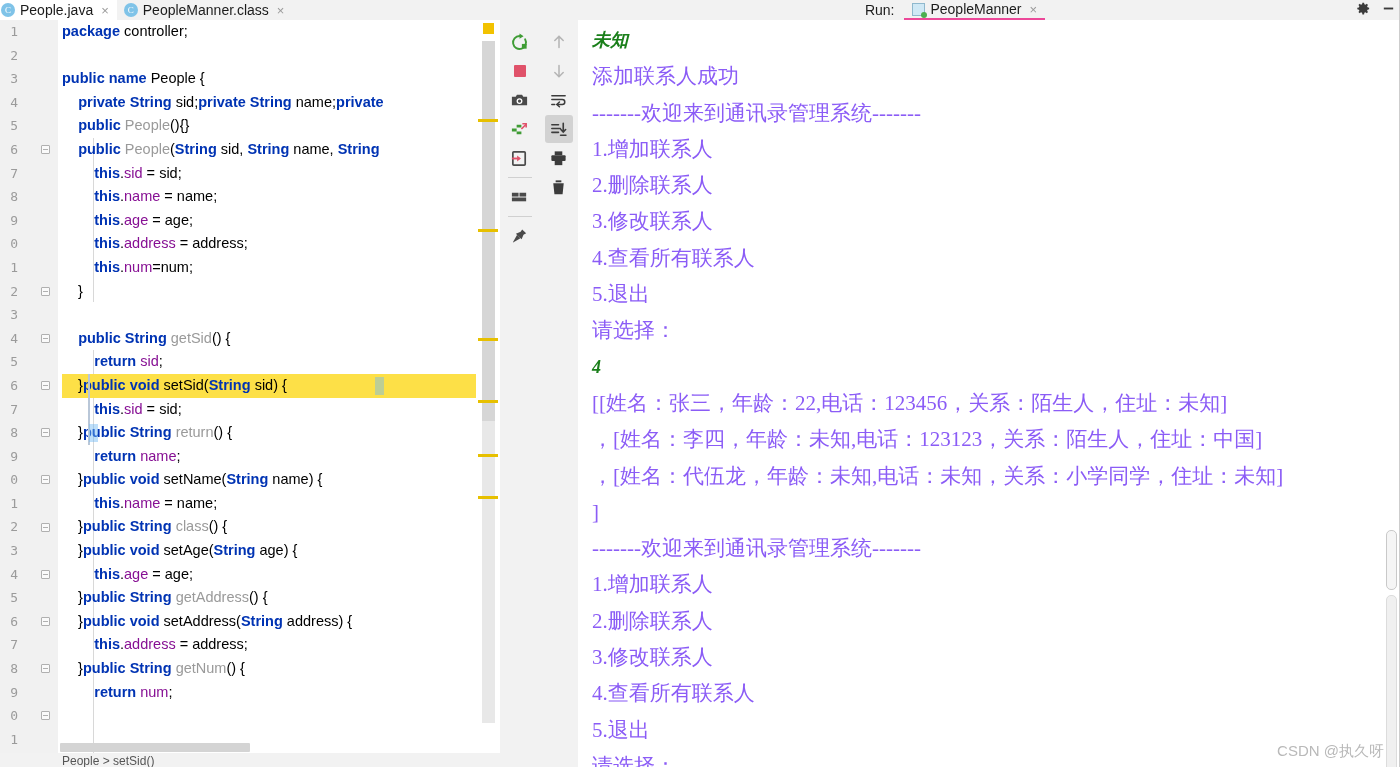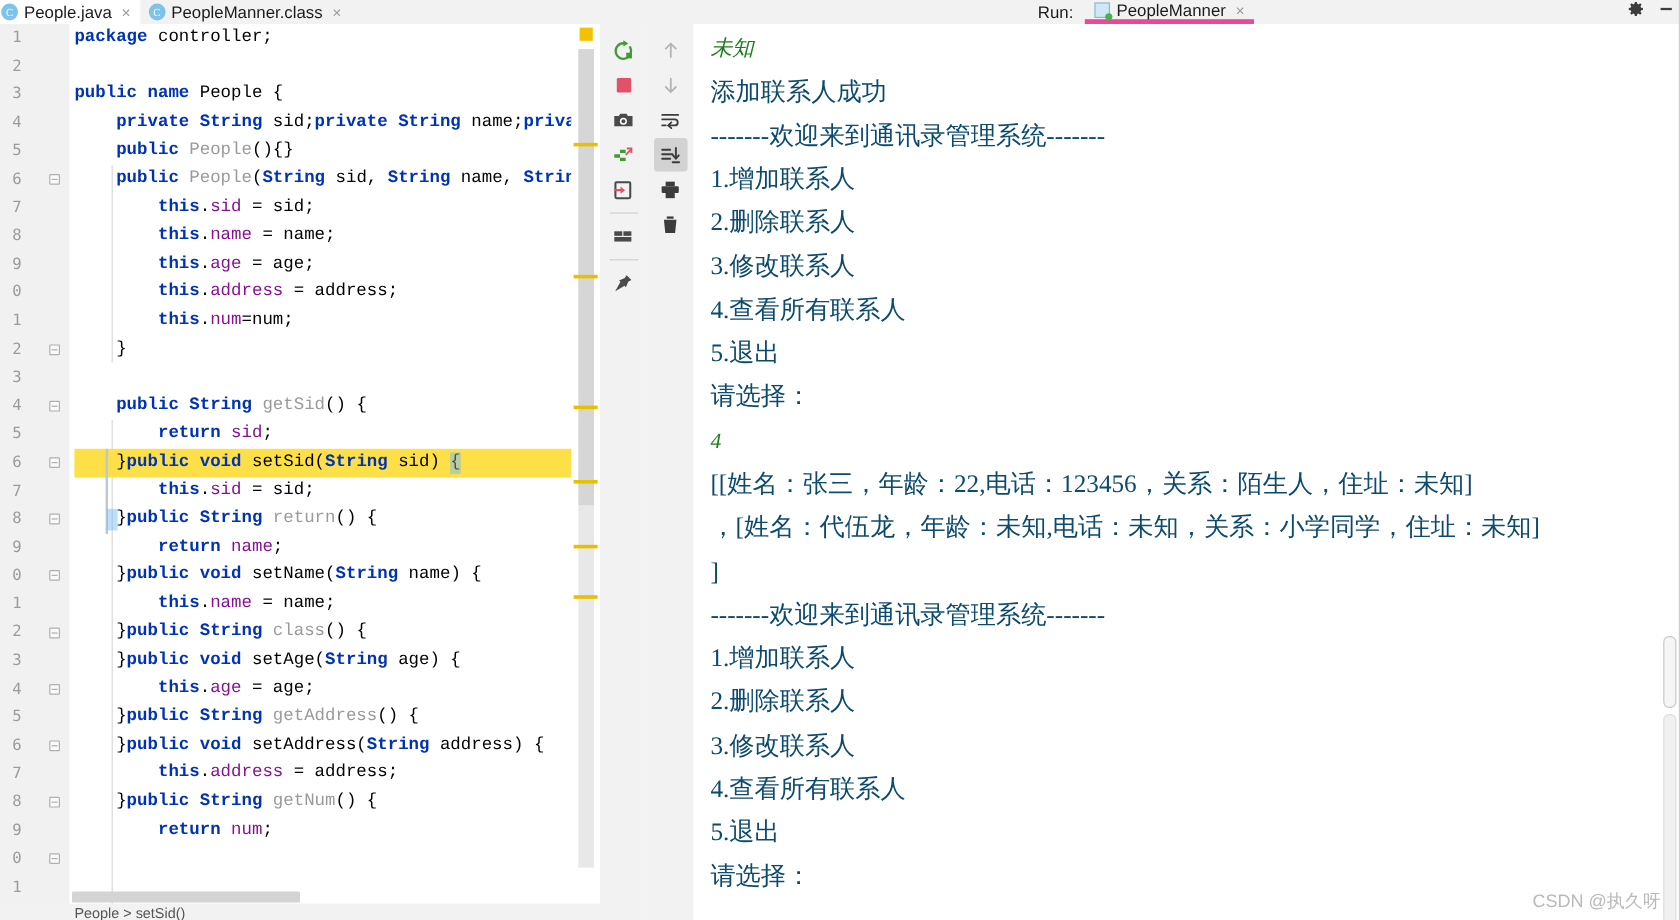--- a/index.html
+++ b/index.html
@@ -103,21 +103,21 @@
     padding-left: 4px;
   }
   .indentline {
     position: absolute;
     width: 1px;
     background: #d8d8d8;
   }
   .code-line {
     height: 23.6px;
     line-height: 23.6px;
-    font-family: Liberation Mono, monospace;
+    font-family: Liberation Sans, sans-serif;
     font-size: 14.5px;
     white-space: pre;
     color: #000000;
     position: relative;
   }
   .code-line.hl { background: #fde047; }
   .k  { color: #0033b3; font-weight: bold; }  
   .f  { color: #871094; }                      
   .m  { color: #9a9a9a; }                      
   .p  { color: #000000; }
@@ -182,21 +182,21 @@
   }
   .run-label {
     font-size: 14px; color: #1b1b1b;
     padding-left: 10px; padding-right: 10px;
     white-space: nowrap;
   }
   .run-tab {
     height: 20px; display: flex; align-items: center; gap: 5px;
     padding: 0 8px;
     font-size: 14px; color: #1b1b1b;
-    border-bottom: 4px solid #ec4899;
+    border-bottom: 2px solid #ec4899;
     white-space: nowrap;
     position: relative;
   }
   .cfg-ico {
     position: relative;
     width: 13px; height: 13px;
     background: #cfe8f5;
     border: 1px solid #8fb8cd;
     flex: 0 0 13px;
   }
@@ -239,24 +239,24 @@
     flex: 1 1 auto;
     position: relative;
     background: #ffffff;
     overflow: hidden;
     padding: 2px 0 0 14px;
   }
   .cline {
     font-family: "Liberation Serif", serif;
     font-size: 21px;
     line-height: 36.3px;
-    color: #0c4a6e;
+    color: #8b5cf6;
     white-space: pre;
   }
-  .cline.inp { color: #1a7f1a; font-style: italic; font-weight: normal; font-size: 18px; }
+  .cline.inp { color: #1a7f1a; font-style: italic; font-weight: bold; font-size: 18px; }
   .console-scroll-thumb {
     position: absolute; right: 3px; width: 11px;
     background: #f5f5f5; border: 1px solid #c9c9c9; border-radius: 5px;
   }
   .console-scroll-red {
     position: absolute; right: 6px; width: 5px; background: #e04b4b; border-radius: 2px;
   }
   .watermark {
     position: absolute; right: 16px; bottom: 6px;
     font-size: 15px; color: #b9b9b9;
@@ -510,20 +510,21 @@
           <div class="cline">添加联系人成功</div>
           <div class="cline">-------欢迎来到通讯录管理系统-------</div>
           <div class="cline">1.增加联系人</div>
           <div class="cline">2.删除联系人</div>
           <div class="cline">3.修改联系人</div>
           <div class="cline">4.查看所有联系人</div>
           <div class="cline">5.退出</div>
           <div class="cline">请选择：</div>
           <div class="cline inp">4</div>
           <div class="cline">[[姓名：张三，年龄：22,电话：123456，关系：陌生人，住址：未知]</div>
+          <div class="cline">，[姓名：李四，年龄：未知,电话：123123，关系：陌生人，住址：中国]</div>
           <div class="cline">，[姓名：代伍龙，年龄：未知,电话：未知，关系：小学同学，住址：未知]</div>
           <div class="cline">]</div>
           <div class="cline">-------欢迎来到通讯录管理系统-------</div>
           <div class="cline">1.增加联系人</div>
           <div class="cline">2.删除联系人</div>
           <div class="cline">3.修改联系人</div>
           <div class="cline">4.查看所有联系人</div>
           <div class="cline">5.退出</div>
           <div class="cline">请选择：</div>
           <div class="console-scroll-red" style="top:515px; height:50px;"></div>

